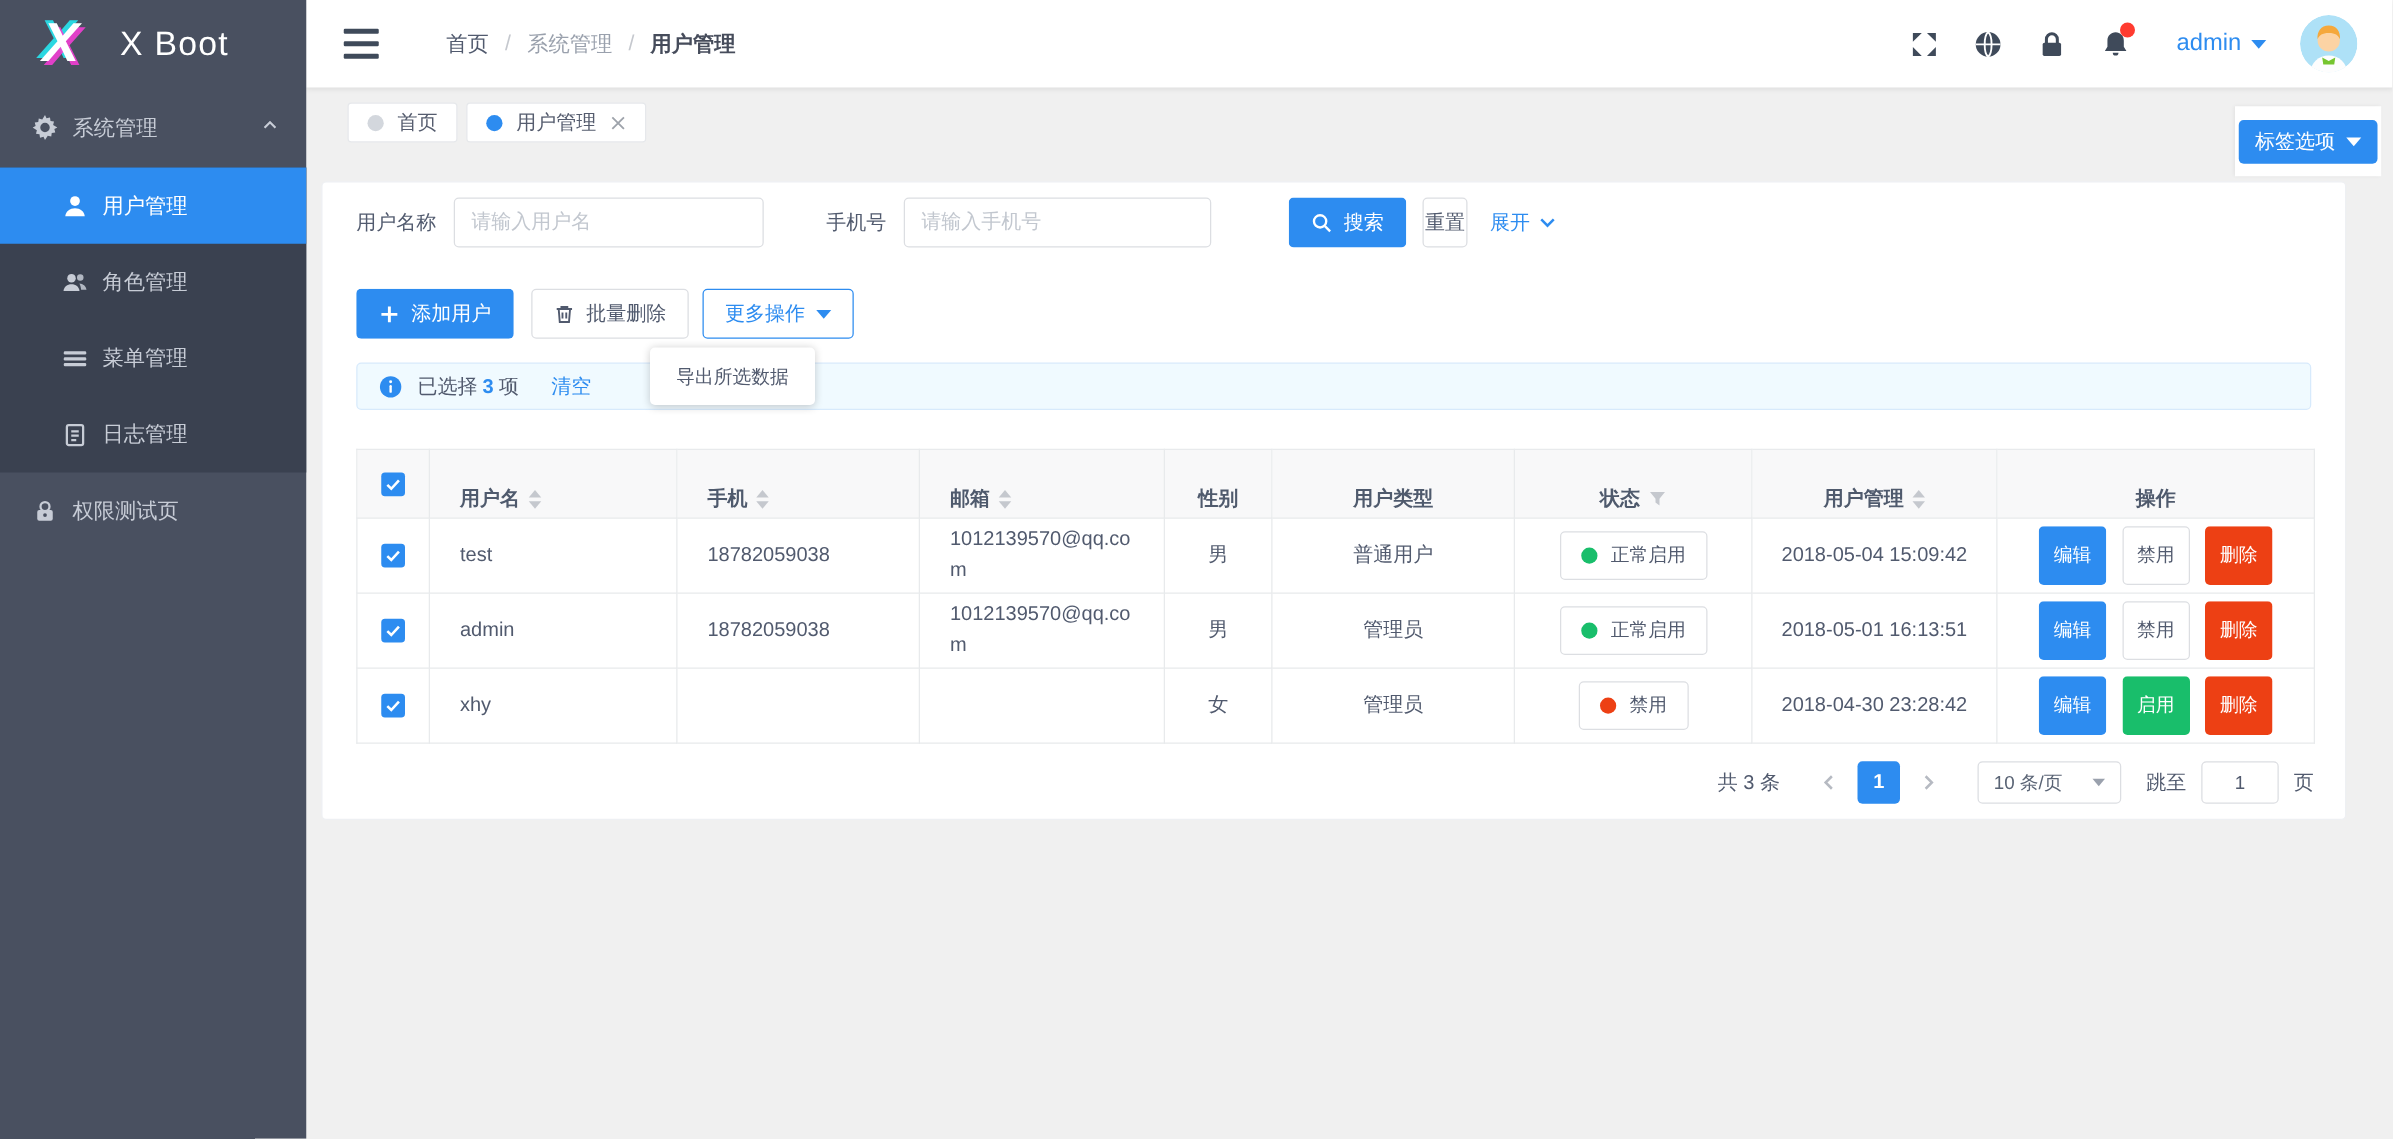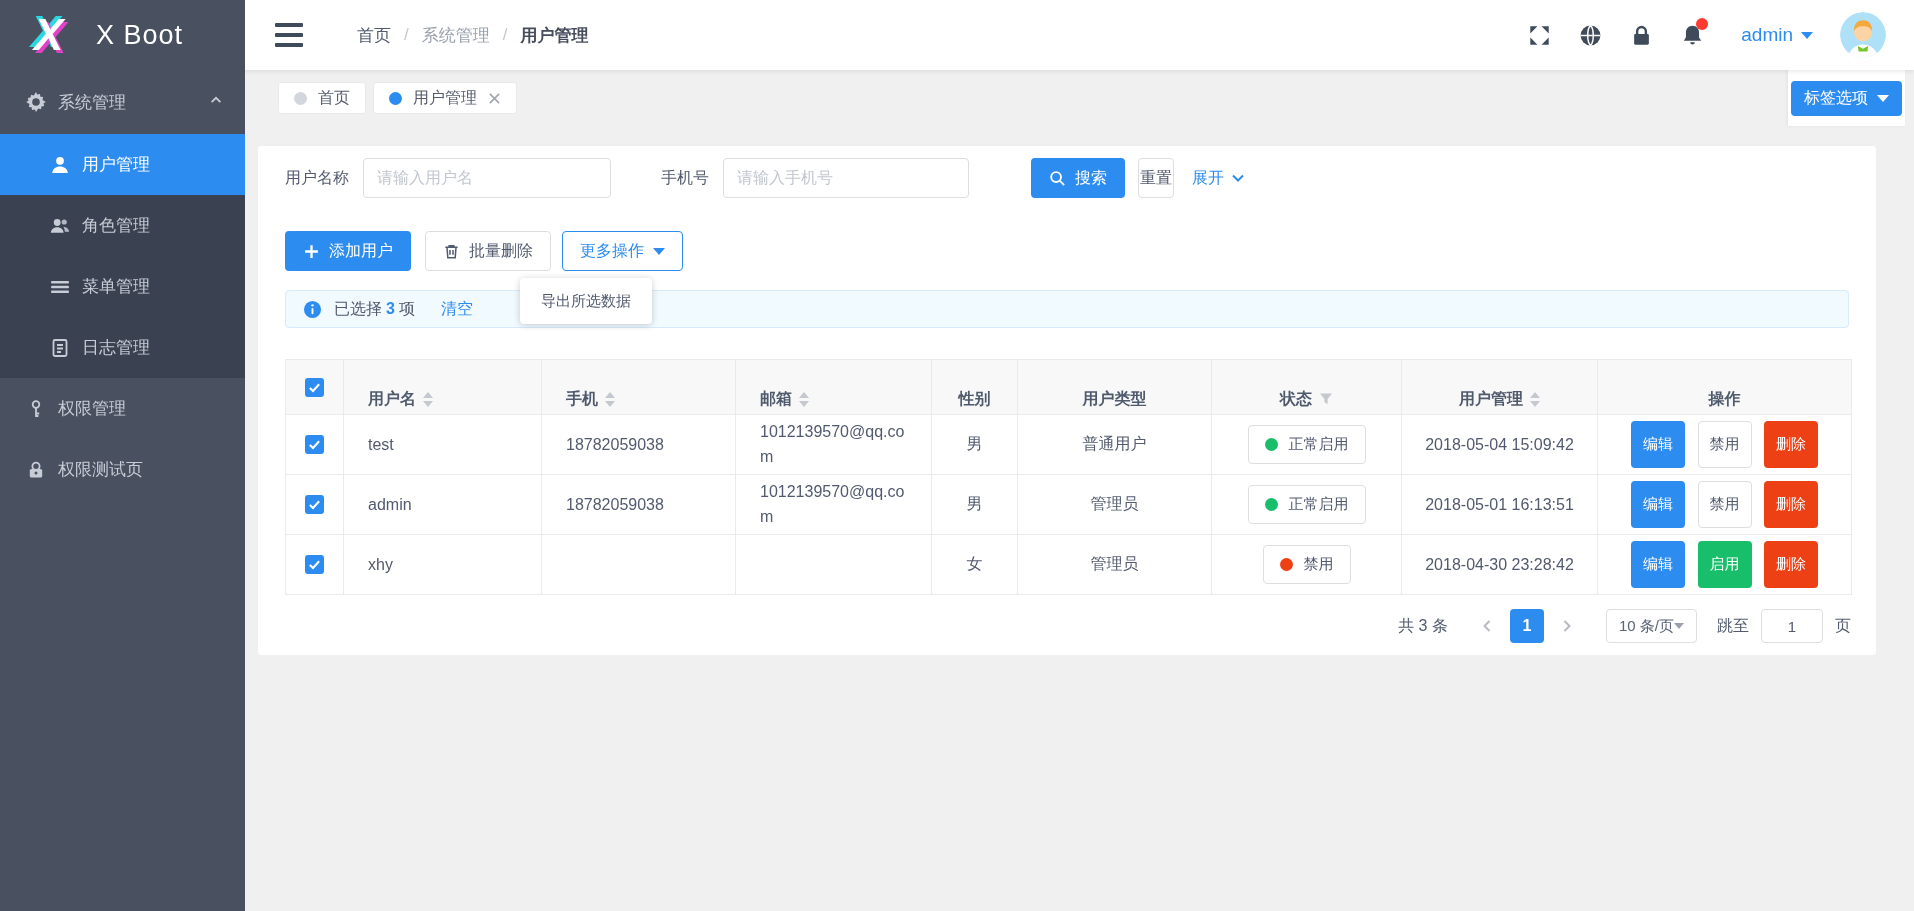--- a/index.html
+++ b/index.html
@@ -51,21 +51,21 @@
   .avatar { width:46px; height:46px; border-radius:50%; overflow:hidden; cursor:pointer; }
   .avatar svg { display:block; }
 
   
   .tabstrip { height:56px; background:#f0f0f0; display:flex; align-items:center; padding-left:33px; position:relative; z-index:20; }
   .tab { height:32px; background:#fff; border:1px solid #e6e8eb; border-radius:3px; display:inline-flex; align-items:center; gap:11px; padding:0 15px; margin-right:7px; font-size:16px; color:#555c6e; cursor:pointer; }
   .tab-dot { width:13px; height:13px; border-radius:50%; background:#d3d7dd; }
   .tab.active .tab-dot { background:#2d8cf0; }
   .tab-close { display:inline-flex; color:#9ea3ab; }
   .tab-close svg { width:13px; height:13px; }
-  .tab-options-box { position:absolute; right:9px; top:0; height:56px; width:117px; background:#fff; display:flex; align-items:center; justify-content:center; box-shadow:-1px 0 3px rgba(0,0,0,.06); }
+  .tab-options-box { position:absolute; right:9px; top:15px; height:56px; width:117px; background:#fff; display:flex; align-items:center; justify-content:center; box-shadow:-1px 0 3px rgba(0,0,0,.06); }
   .btn-tag-options { background:#2d8cf0; color:#fff; border:none; border-radius:4px; height:35px; padding:0 13px; font-size:16px; display:inline-flex; align-items:center; gap:9px; cursor:pointer; font-family:inherit; }
 
   
   .content { flex:1; padding:19px 37px 0 12px; }
   .card { background:#fff; border-radius:4px; border:1px solid #eef0f3; height:511px; padding:12px 27px 0 27px; position:relative; }
 
   
   .filter-row { display:flex; align-items:center; height:40px; font-size:16px; }
   .f-label { color:#515a6e; white-space:nowrap; }
   .txt-input { height:40px; border:1px solid #dcdee2; border-radius:4px; padding:0 13px; font-size:16px; color:#515a6e; font-family:inherit; outline:none; }
@@ -122,21 +122,21 @@
   .sbtn-default { background:#fff; color:#515a6e; border-color:#dcdee2; }
   .sbtn-success { background:#19be6b; }
   .sbtn-error { background:#ed4014; }
 
   
   .pager { width:1566px; display:flex; align-items:center; justify-content:flex-end; margin-top:14px; font-size:16px; color:#515a6e; gap:0; }
   .pg-total { margin-right:22px; }
   .pg-arrow { width:34px; height:34px; display:inline-flex; align-items:center; justify-content:center; color:#b6bac2; cursor:pointer; }
   .pg-arrow svg { width:14px; height:14px; }
   .pg-num { width:34px; height:34px; background:#2d8cf0; color:#fff; border-radius:4px; display:inline-flex; align-items:center; justify-content:center; margin:0 6px; font-weight:600; cursor:pointer; }
-  .pg-size { height:34px; border:1px solid #dcdee2; border-radius:4px; background:#fff; display:inline-flex; align-items:center; gap:0; padding:0 12px; margin-left:22px; color:#5a6475; font-size:15px; cursor:pointer; }
+  .pg-size { height:34px; border:1px solid #dcdee2; border-radius:4px; background:#fff; display:inline-flex; align-items:center; gap:24px; padding:0 12px; margin-left:22px; color:#5a6475; font-size:15px; cursor:pointer; }
   .pg-size .caret-down { border-top-color:#9aa1ad; border-left-width:5px; border-right-width:5px; border-top-width:6px; }
   .pg-jump-label { margin-left:20px;text-align:right; }
   .pg-jump-input { width:62px; height:34px; border:1px solid #dcdee2; border-radius:4px; margin-left:12px; text-align:center; font-size:15px; color:#515a6e; font-family:inherit; outline:none; }
   .pg-unit { margin-left:12px; }
 </style>
 </head>
 <body>
 
 <div class="screen">
 
@@ -199,29 +199,20 @@
         <span class="mi">
           <svg viewBox="0 0 20 20" fill="none" stroke="currentColor" stroke-width="1.8">
               <rect x="3.5" y="2" width="13" height="16" rx="1.5"></rect>
               <path d="M7 7h6M7 10.5h6M7 14h4"></path>
             </svg>
         </span>
         <span>日志管理</span>
       </div>
     </div>
 
-    <div class="menu-item top">
-      <span class="mi">
-        <svg viewBox="0 0 20 20" fill="none" stroke="currentColor" stroke-width="1.8">
-            <circle cx="10" cy="5.5" r="3.3"></circle>
-            <path d="M10 8.8V18M10 14.5h3.2M10 17h2.4"></path>
-          </svg>
-      </span>
-      <span>权限管理</span>
-    </div>
     <div class="menu-item top">
       <span class="mi">
         <svg viewBox="0 0 20 20" fill="none" stroke="currentColor" stroke-width="1.8">
             <circle cx="10" cy="6.2" r="3.6"></circle>
             <rect x="3.8" y="9" width="12.4" height="8.6" rx="1.6" fill="currentColor" stroke="none"></rect>
             <circle cx="10" cy="13" r="1.5" fill="#495060" stroke="none"></circle>
           </svg>
       </span>
       <span>权限测试页</span>
     </div>

